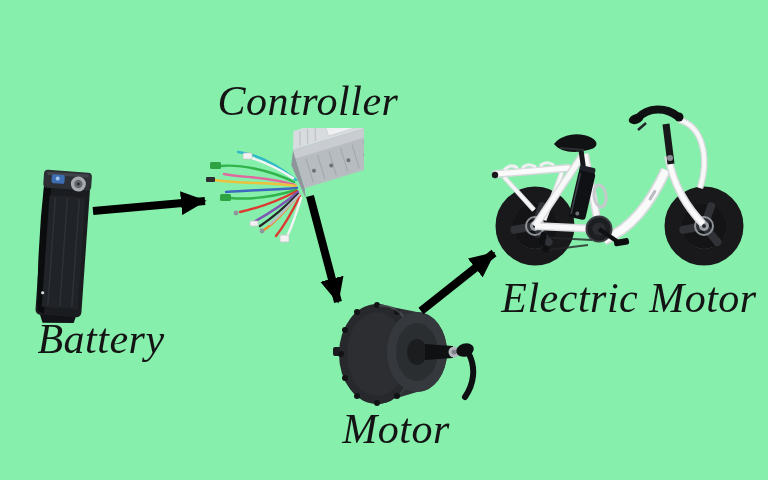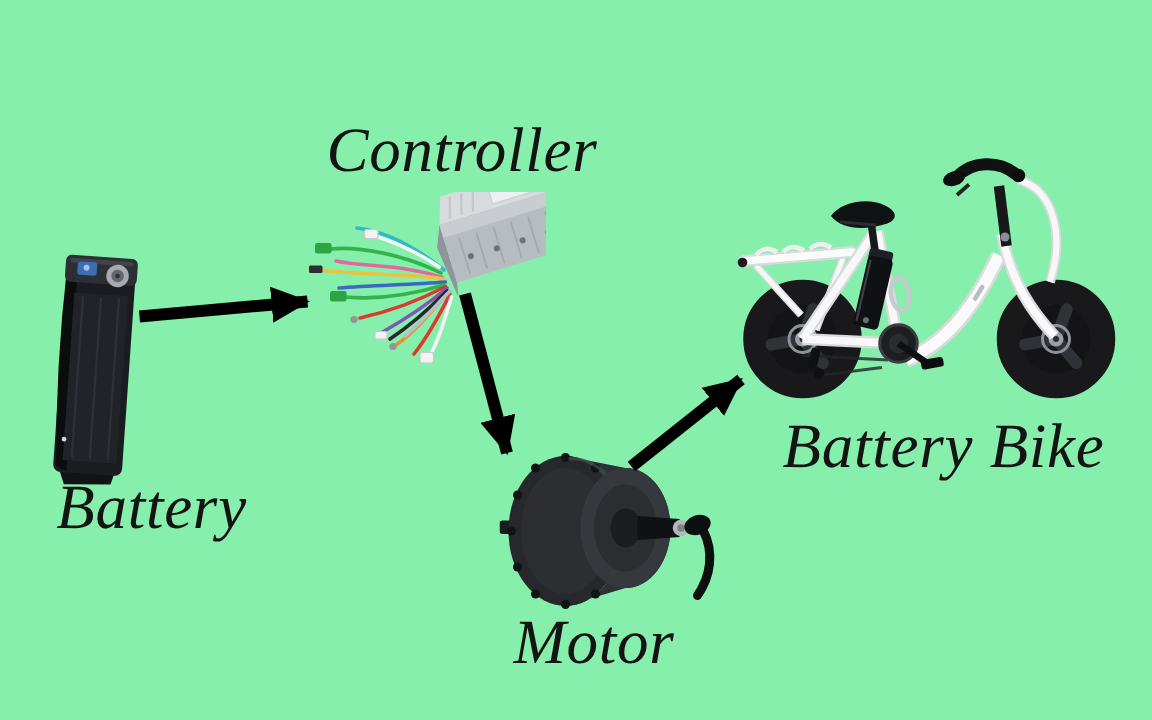--- a/index.html
+++ b/index.html
@@ -196,15 +196,15 @@
       </marker>
     </defs>
     <line x1="93" y1="211" x2="205" y2="201" stroke="#000" stroke-width="8" marker-end="url(#ah)"></line>
     <line x1="310" y1="196" x2="338" y2="302" stroke="#000" stroke-width="8" marker-end="url(#ah)"></line>
     <line x1="421" y1="311" x2="494" y2="253" stroke="#000" stroke-width="8" marker-end="url(#ah)"></line>
   </svg>
 
   <div class="node-label" style="left:308px;top:80px">Controller</div>
   <div class="node-label" style="left:396px;top:408px">Motor</div>
   <div class="node-label" style="left:101px;top:318px">Battery</div>
-  <div class="node-label" style="left:629px;top:277px">Battery Bike</div>
+  <div class="node-label" style="left:629px;top:277px">Electric Motor</div>
 
 </div>
 
 </body></html>

